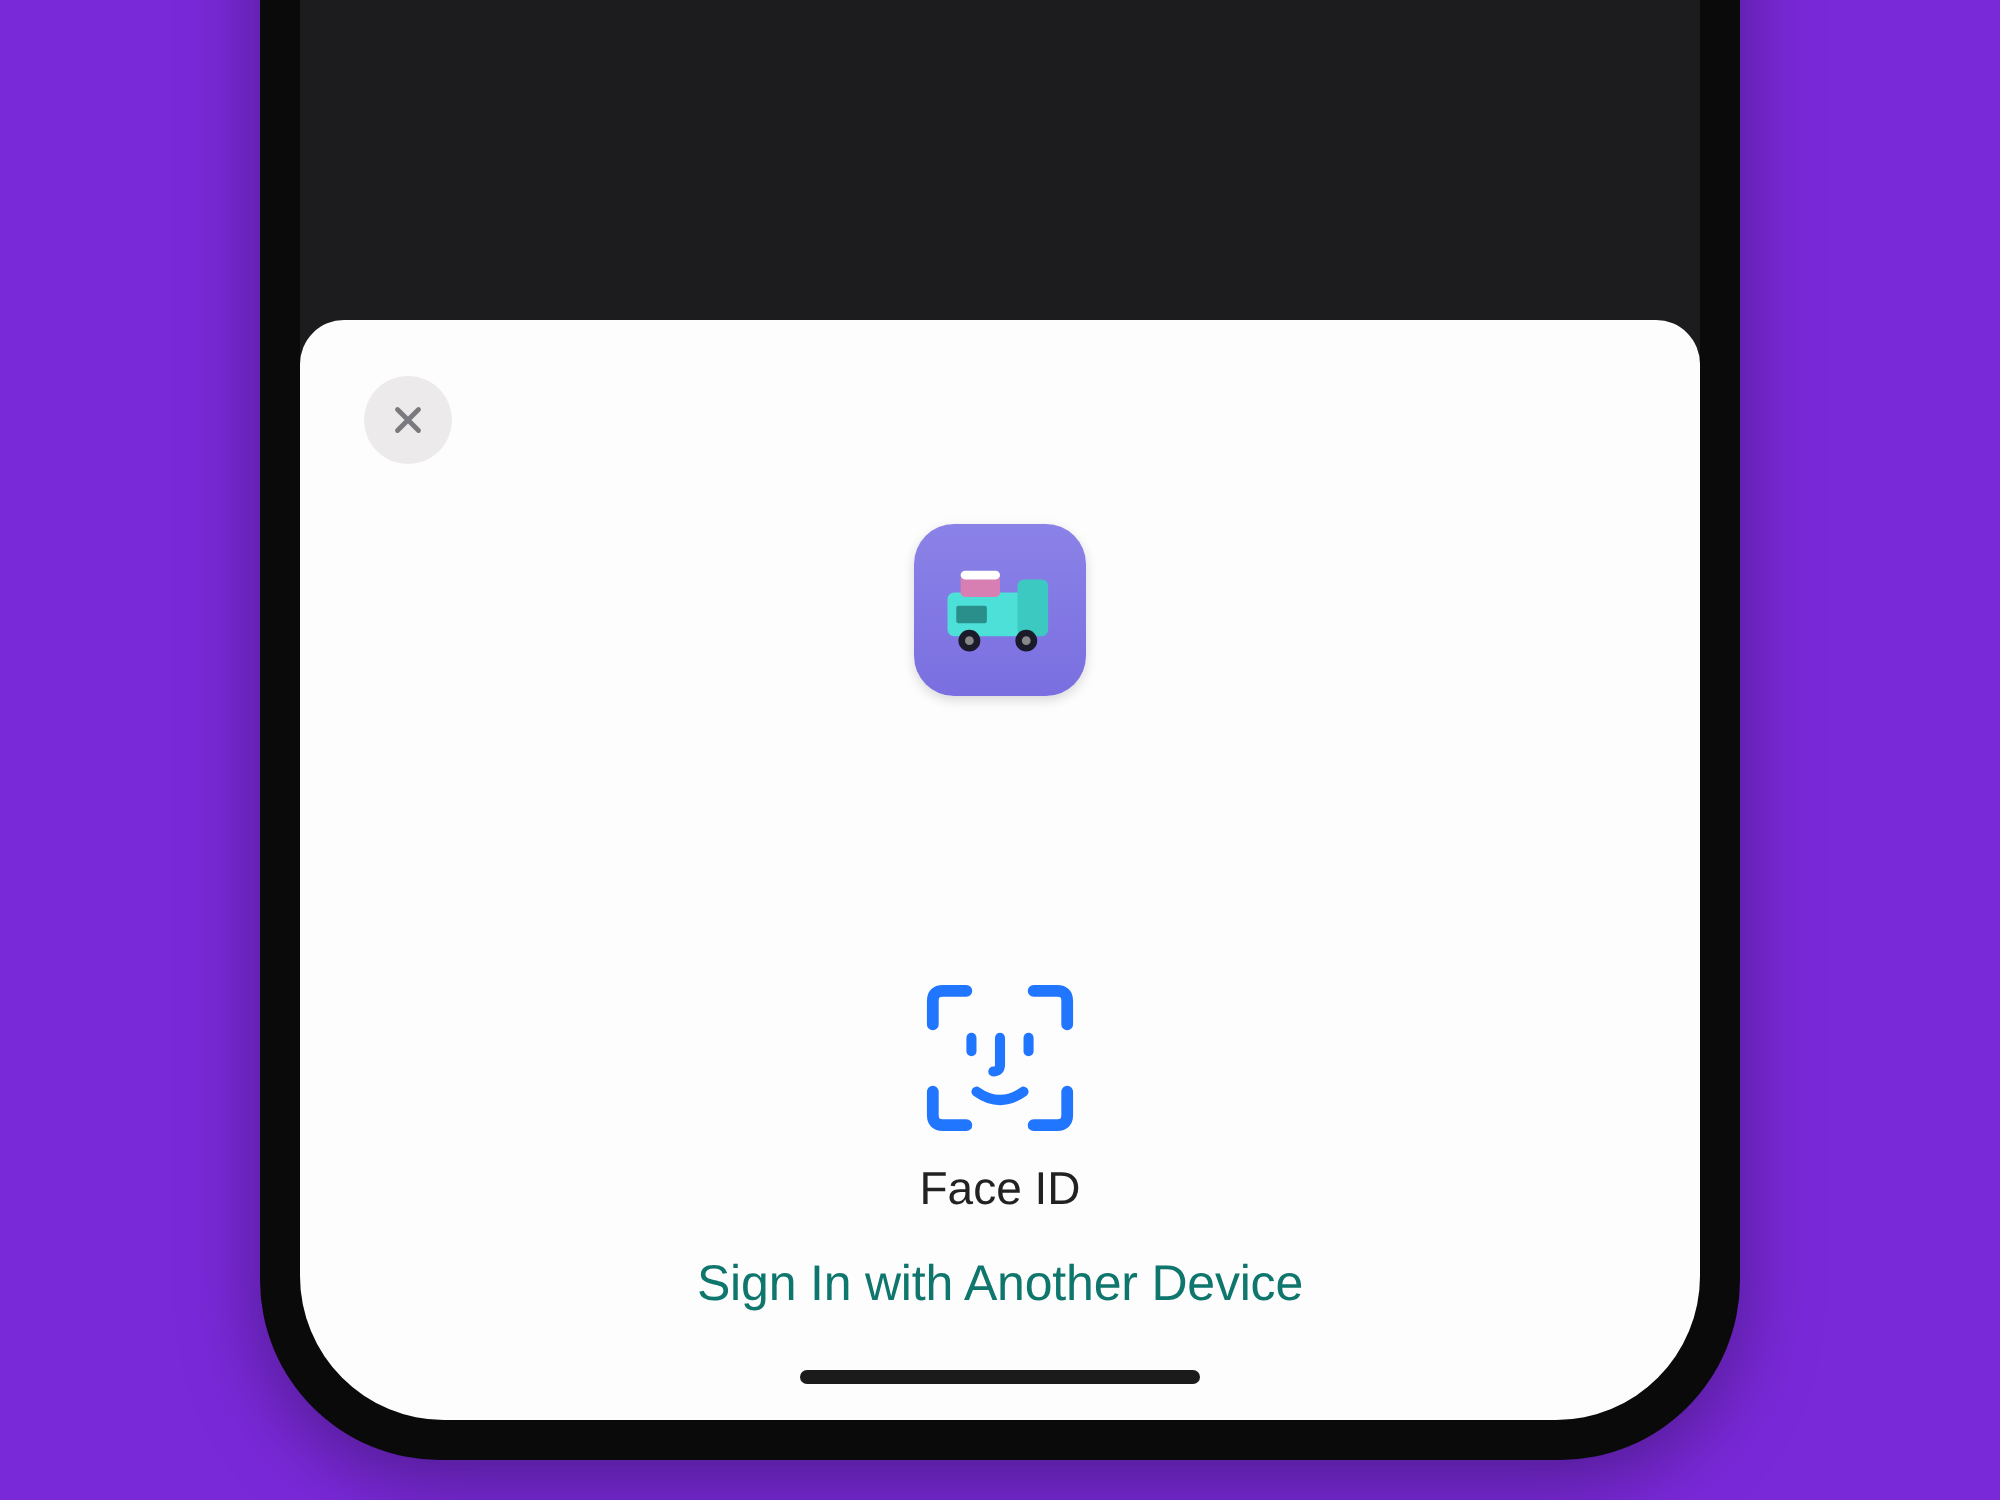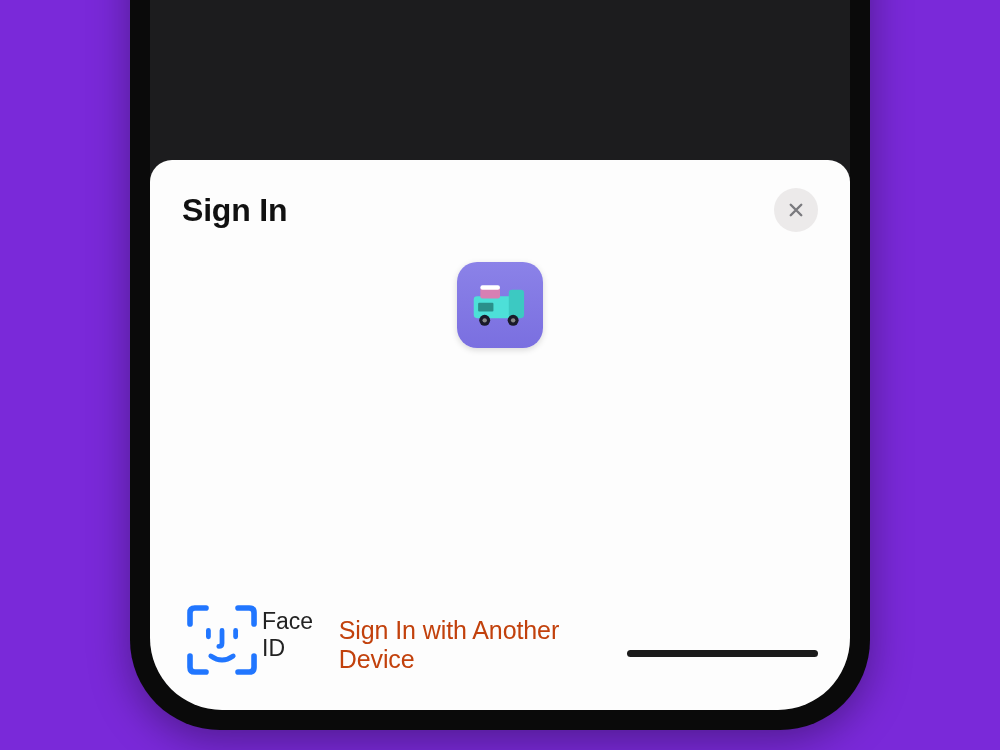--- a/index.html
+++ b/index.html
@@ -83,54 +83,53 @@
       font-size: 25px;
       line-height: 1.35;
       color: #2a2a2a;
       text-align: center;
       padding: 0 10px;
       letter-spacing: -0.1px;
     }
     .faceid-block {
       margin-top: auto;
       display: flex;
-      flex-direction: row;
+      flex-direction: column;
       align-items: center;
     }
     .faceid-icon { width: 84px; height: 84px; margin-bottom: 10px; }
     .faceid-label {
       font-size: 23px;
       color: #222;
       margin-bottom: 20px;
     }
     .alt-link {
-      color: #c2410c;
+      color: #0f766e;
       font-size: 25px;
       text-decoration: none;
       cursor: pointer;
-      margin-bottom: 0;
+      margin-bottom: 12px;
       letter-spacing: -0.1px;
     }
     .home-indicator {
       width: 200px;
       height: 7px;
       background: #1b1b1b;
       border-radius: 4px;
       margin: 16px auto 0 auto;
     }
   </style>
 </head>
 <body>
 
 <div class="phone">
   <div class="screen">
     <div class="sheet">
 
       <div class="sheet-header">
-        <div class="sheet-title">Sign In</div>
         <button class="close-btn">
           <svg viewBox="0 0 24 24">
             <path d="M5 5 L19 19 M19 5 L5 19" stroke="#7a7a7e" stroke-width="3.2" stroke-linecap="round" fill="none"></path>
           </svg>
         </button>
       </div>
 
       <div class="app-icon">
         <svg viewBox="0 0 64 64" width="70" height="70">
           <rect x="8" y="24" width="40" height="20" rx="3" fill="#4de0d8"></rect>

